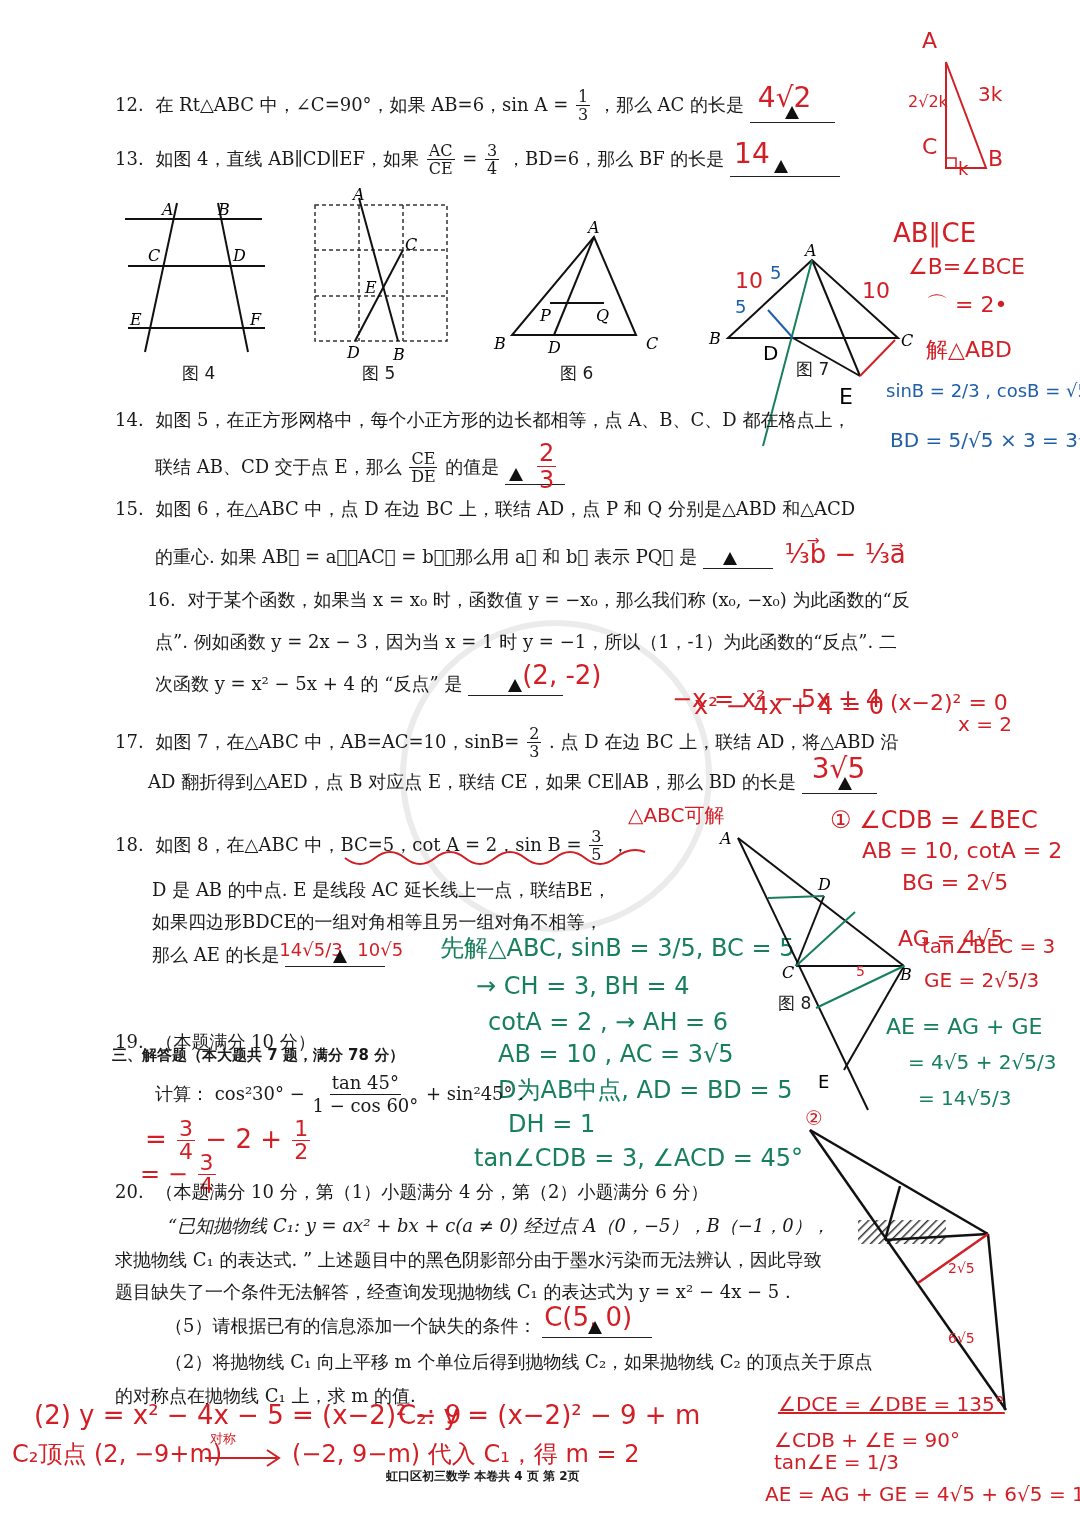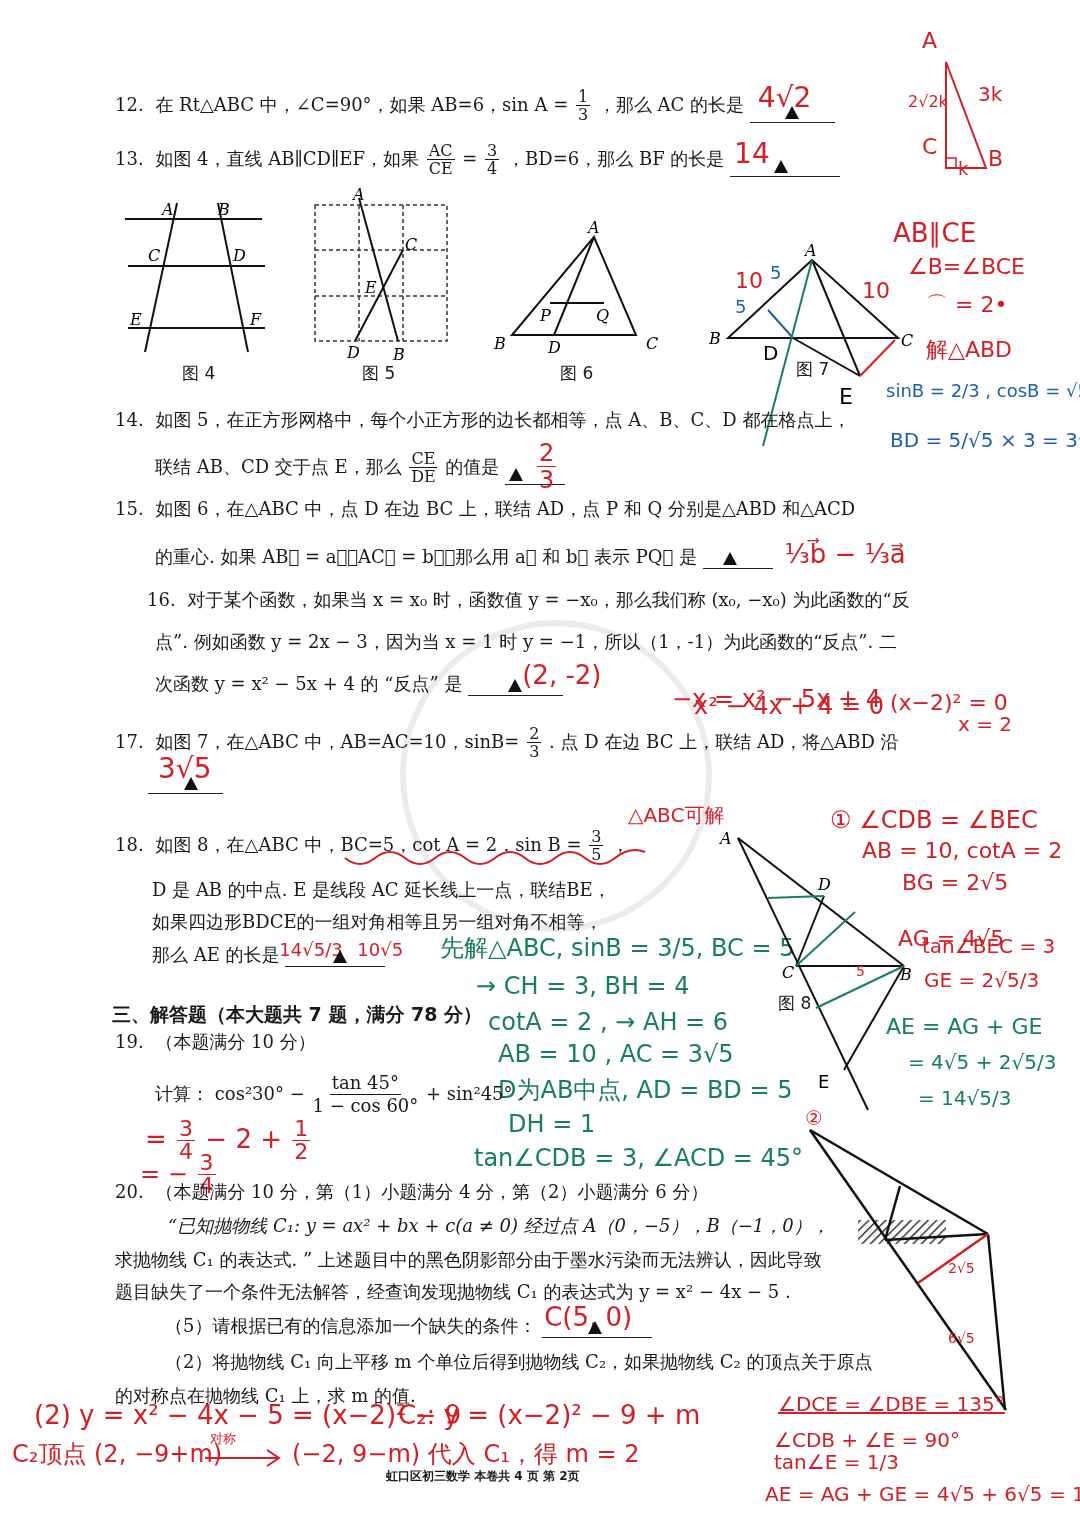--- a/index.html
+++ b/index.html
@@ -9,21 +9,21 @@
   .qnum { display:inline-block; margin-right:6px; }
   .blank { display:inline-block; border-bottom:1.5px solid #222; min-width:90px; text-align:center; position:relative; height:22px; vertical-align:bottom; }
   .tri { display:inline-block; width:0; height:0; border-left:7px solid transparent; border-right:7px solid transparent; border-bottom:13px solid #111; vertical-align:middle; }
   .hw-red { color:#d21f26; font-family:"DejaVu Sans", sans-serif; }
   .hw-green { color:#17805a; font-family:"DejaVu Sans", sans-serif; }
   .hw-blue { color:#1f5fa8; font-family:"DejaVu Sans", sans-serif; }
   .hw { position:absolute; white-space:nowrap; font-family:"DejaVu Sans", sans-serif; }
   .frac { display:inline-flex; flex-direction:column; align-items:center; vertical-align:middle; font-size:16px; line-height:17px; margin:0 2px; }
   .frac .num { border-bottom:1px solid currentColor; padding:0 2px; }
   .fig-caption { position:absolute; font-family:"DejaVu Sans", sans-serif; font-size:17px; }
-  .section-title { position:absolute; font-weight:bold; font-size:19px; font-family:"DejaVu Sans", sans-serif; }
+  .section-title { position:absolute; font-weight:bold; font-size:15px; font-family:"DejaVu Sans", sans-serif;margin-top:44px; }
   .footer { position:absolute; font-family:"DejaVu Sans", sans-serif; font-size:12px; font-weight:bold; }
   svg { position:absolute; overflow:visible; }
   .watermark { position:absolute; left:400px; top:620px; width:300px; height:300px; border-radius:50%; border:6px solid rgba(0,0,0,0.08); }
 </style>
 </head>
 <body>
 
 <div class="watermark"></div>
 
 <div class="q" style="left:115px; top:88px;">
@@ -194,20 +194,21 @@
 <div class="q" style="left:115px; top:725px;">
   <span class="qnum">17.</span>
   <span>如图 7，在△ABC 中，AB=AC=10，sinB=</span>
   <span class="frac">
       <span class="num">2</span>
       <span>3</span>
     </span>
   <span>. 点 D 在边 BC 上，联结 AD，将△ABD 沿</span>
 </div>
 <div class="q" style="left:148px; top:770px;">
+  <span>AD 翻折得到△AED，点 B 对应点 E，联结 CE，如果 CE∥AB，那么 BD 的长是</span>
   <span class="blank" style="min-width:75px;">
     <span class="hw-red" style="position:absolute; left:10px; top:-14px; font-size:28px;">3√5</span>
     <span class="tri" style="position:absolute; left:36px; top:6px;"></span>
   </span>
 </div>
 
 <div class="q" style="left:115px; top:828px;">
   <span class="qnum">18.</span>
   <span>如图 8，在△ABC 中，BC=5，cot A = 2，sin B =</span>
   <span class="frac">

